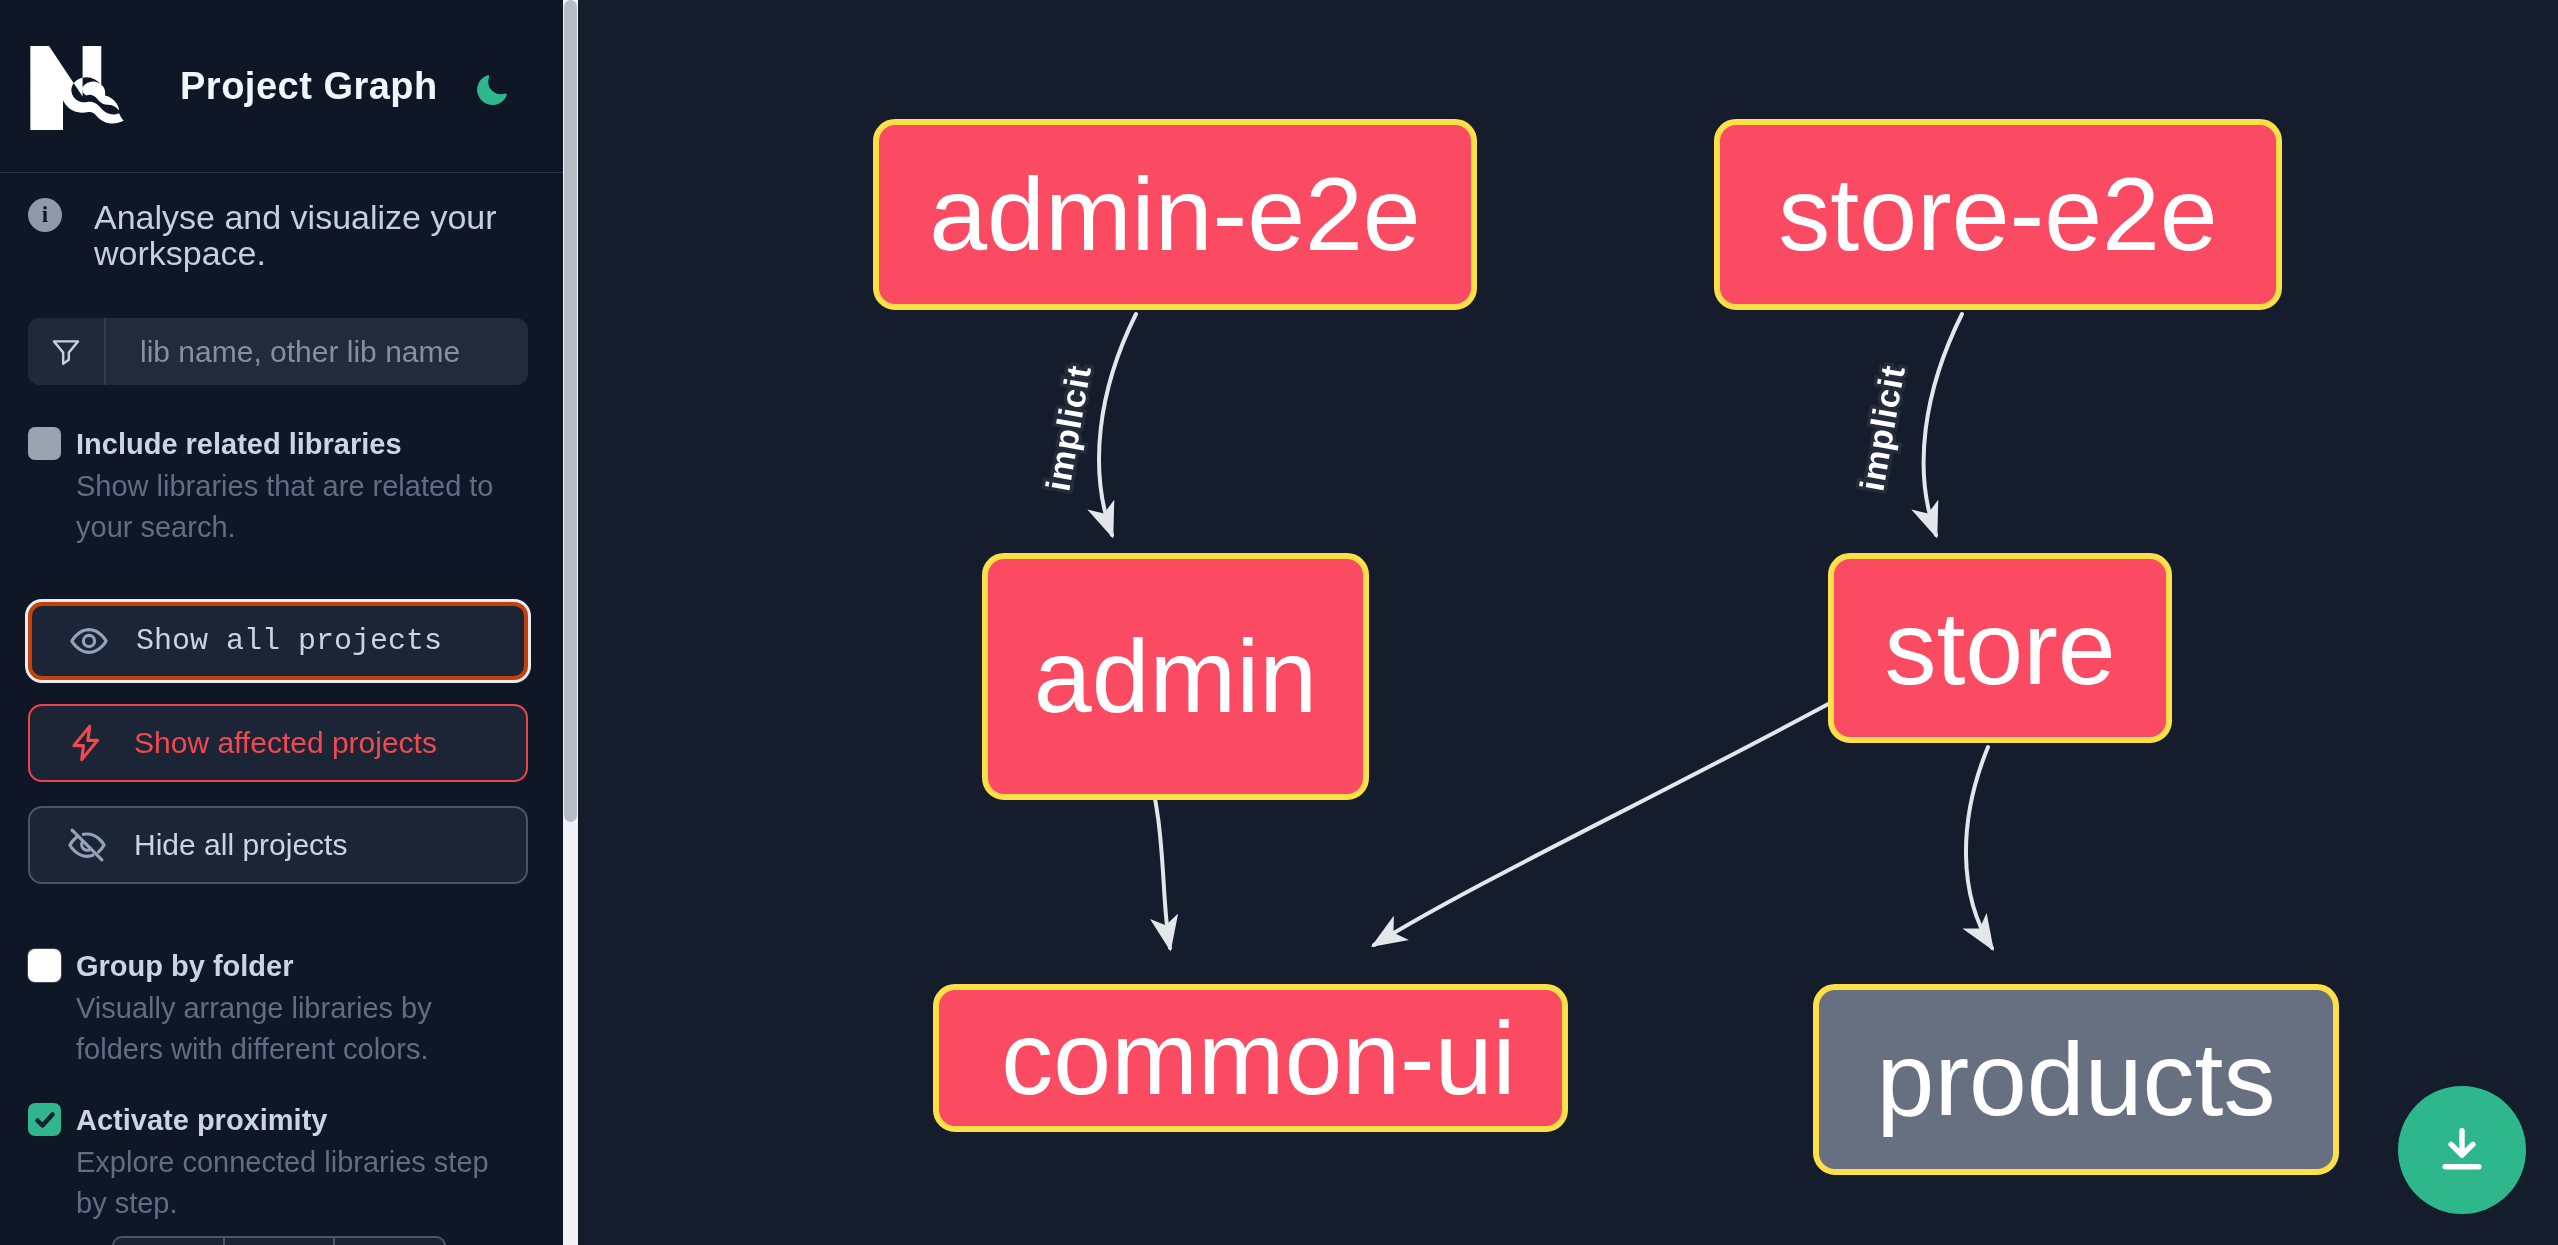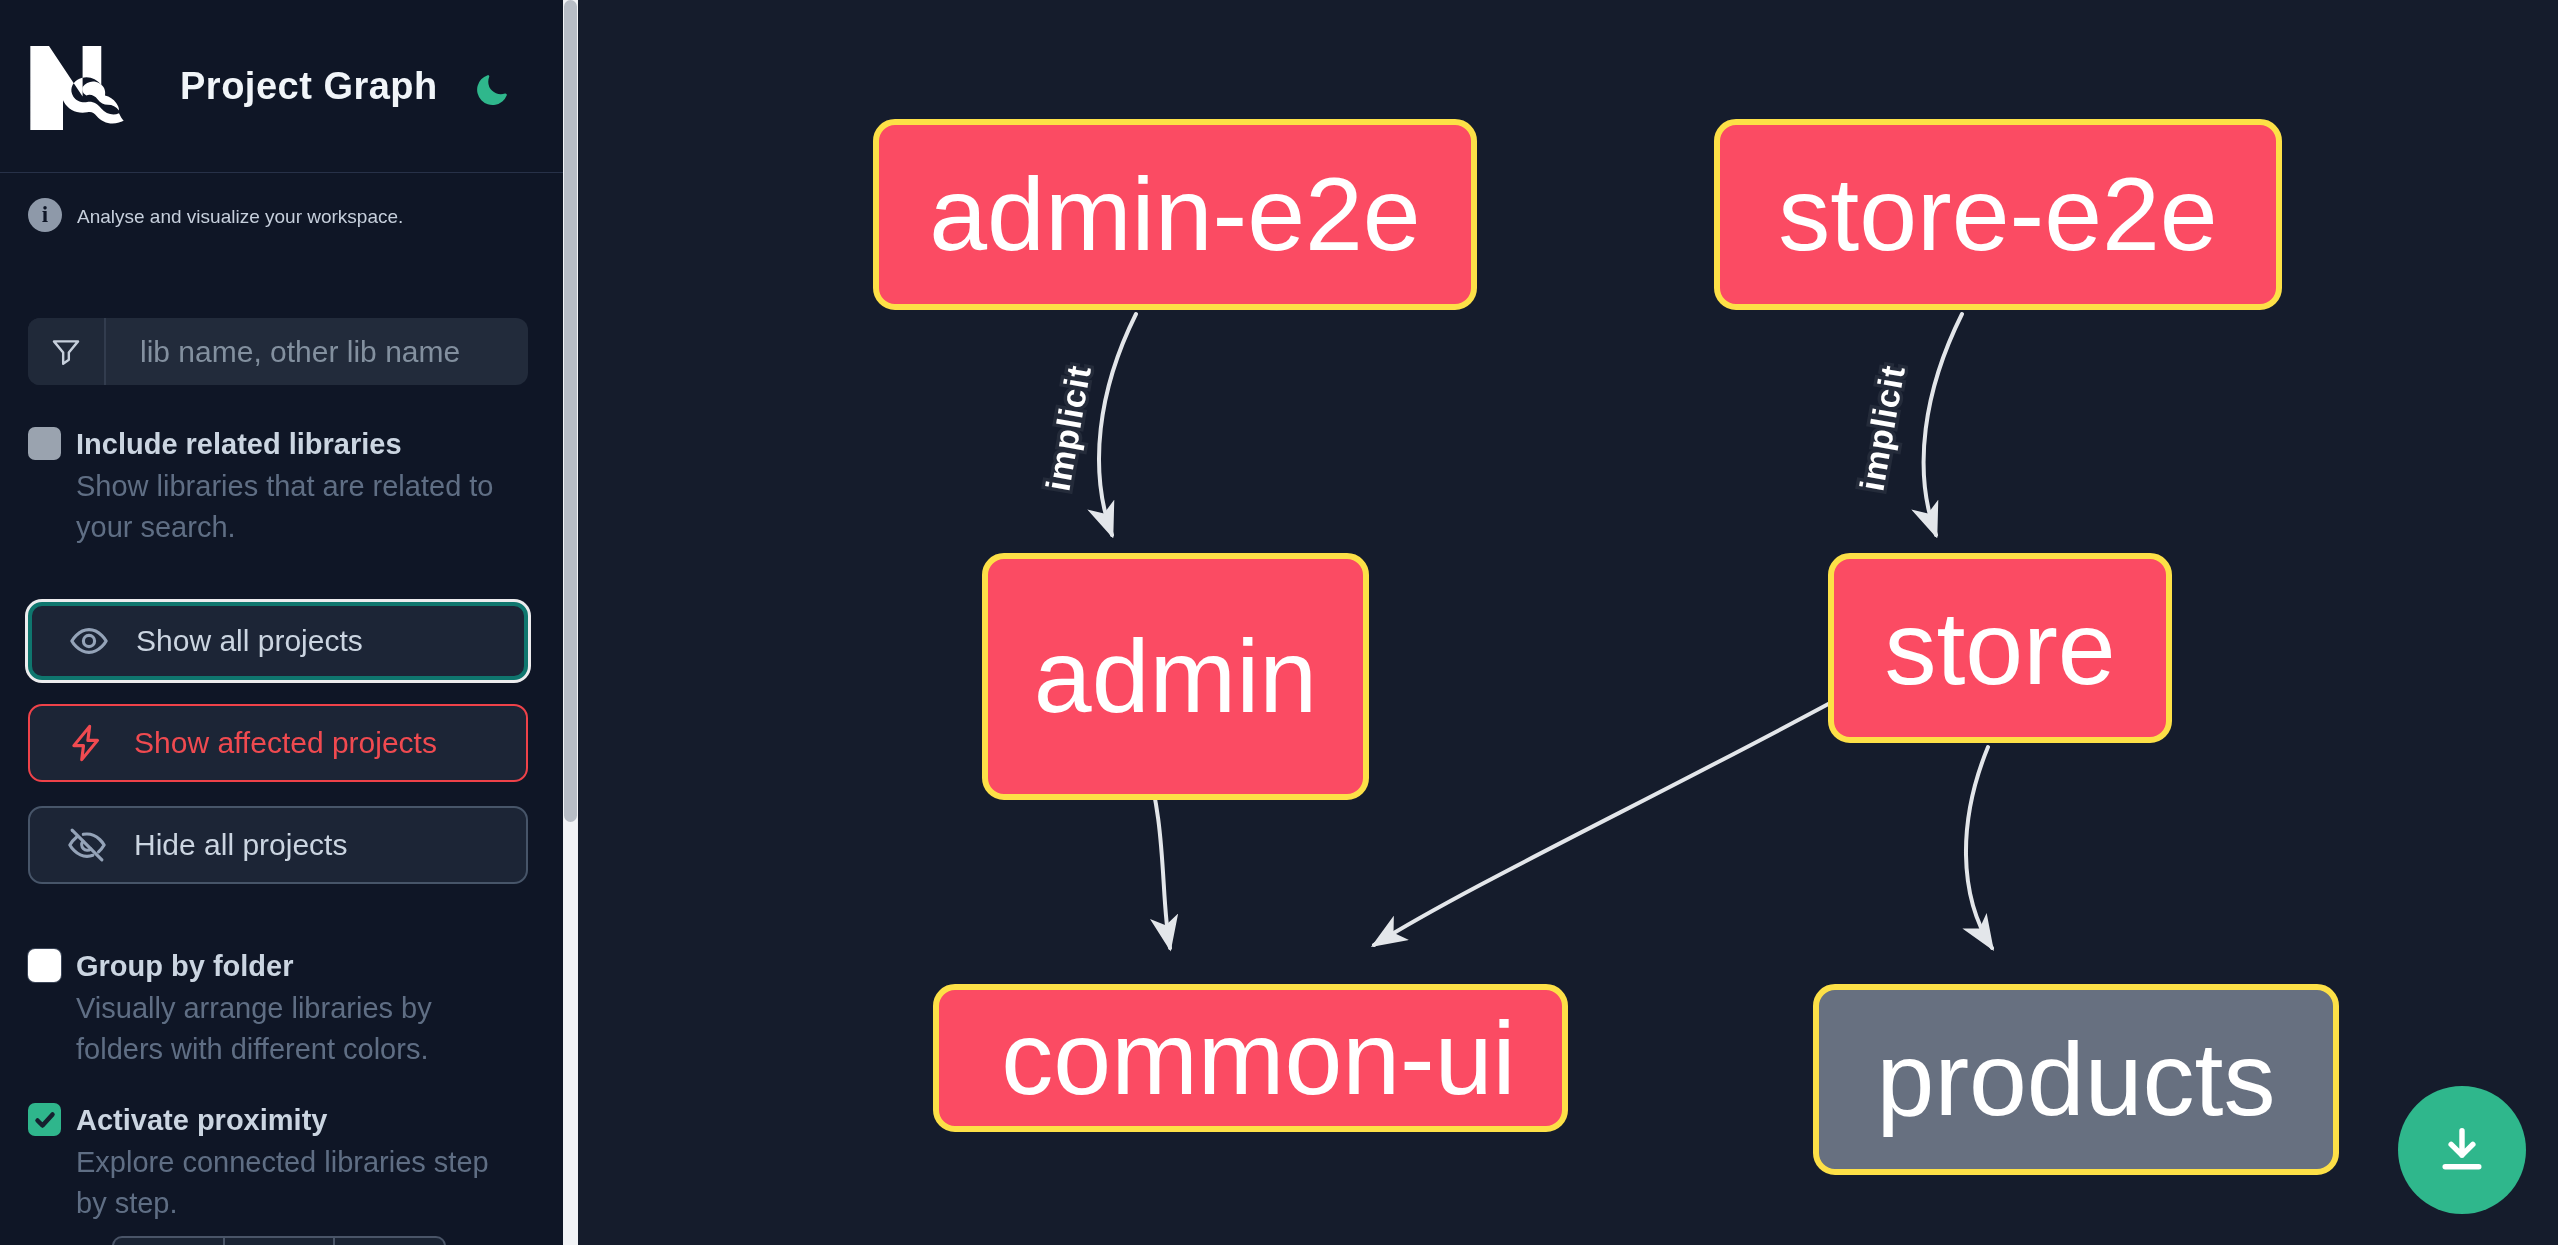--- a/index.html
+++ b/index.html
@@ -27,21 +27,21 @@
     font-size:38px; font-weight:700; color:#f1f5f9; letter-spacing:.5px;
   }
   .moon { position:absolute; left:472px; top:70px; width:38px; height:38px; }
 
   .info-row { position:absolute; left:28px; top:198px; width:510px; display:flex; align-items:flex-start; }
   .info-icon {
     width:34px; height:34px; border-radius:50%; background:#8e99a9; flex:0 0 34px;
     display:flex; align-items:center; justify-content:center;
     color:#0f1626; font-weight:700; font-size:23px; font-family:"Liberation Serif", serif;
   }
-  .info-text { margin-left:15px; font-size:19px; color:#c6cfdc; line-height:36px; padding-top:1px; }
+  .info-text { margin-left:32px; font-size:34px; color:#c6cfdc; line-height:36px; padding-top:1px; }
 
   .search-box {
     position:absolute; left:28px; top:318px; width:500px; height:67px;
     background:#222b3b; border-radius:12px; display:flex; overflow:hidden;
   }
   .search-icon-seg {
     width:78px; height:100%; background:#202939; border-right:2px solid #323c4e;
     display:flex; align-items:center; justify-content:center; flex:0 0 78px;
   }
   .search-input {
@@ -65,22 +65,23 @@
   }
 
   .sb-btn {
     position:absolute; left:28px; width:500px; height:78px;
     background:#1c2536; border-radius:14px;
     display:flex; align-items:center; padding-left:36px;
     font-size:30px; font-weight:500; color:#cbd5e1; cursor:pointer;
   }
   .sb-btn .btn-ic { width:42px; height:42px; margin-right:26px; flex:0 0 42px; }
   .btn-focused {
-    border:4px solid #0f766e;
+    border:4px solid #c2410c;
     box-shadow:0 0 0 3px rgba(255,255,255,.92);
+    font-family:Liberation Mono, monospace;
   }
   .btn-affected { border:2px solid #ef4249; color:#f04a50; }
   .btn-outline { border:2px solid #475569; }
 
   .stepper {
     position:absolute; left:112px; top:1236px; width:334px; height:26px;
     border:2px solid #4a5568; border-bottom:none; border-radius:10px 10px 0 0;
     background:#1a2333; display:flex;
   }
   .stepper .seg { flex:1; border-right:2px solid #4a5568; }

